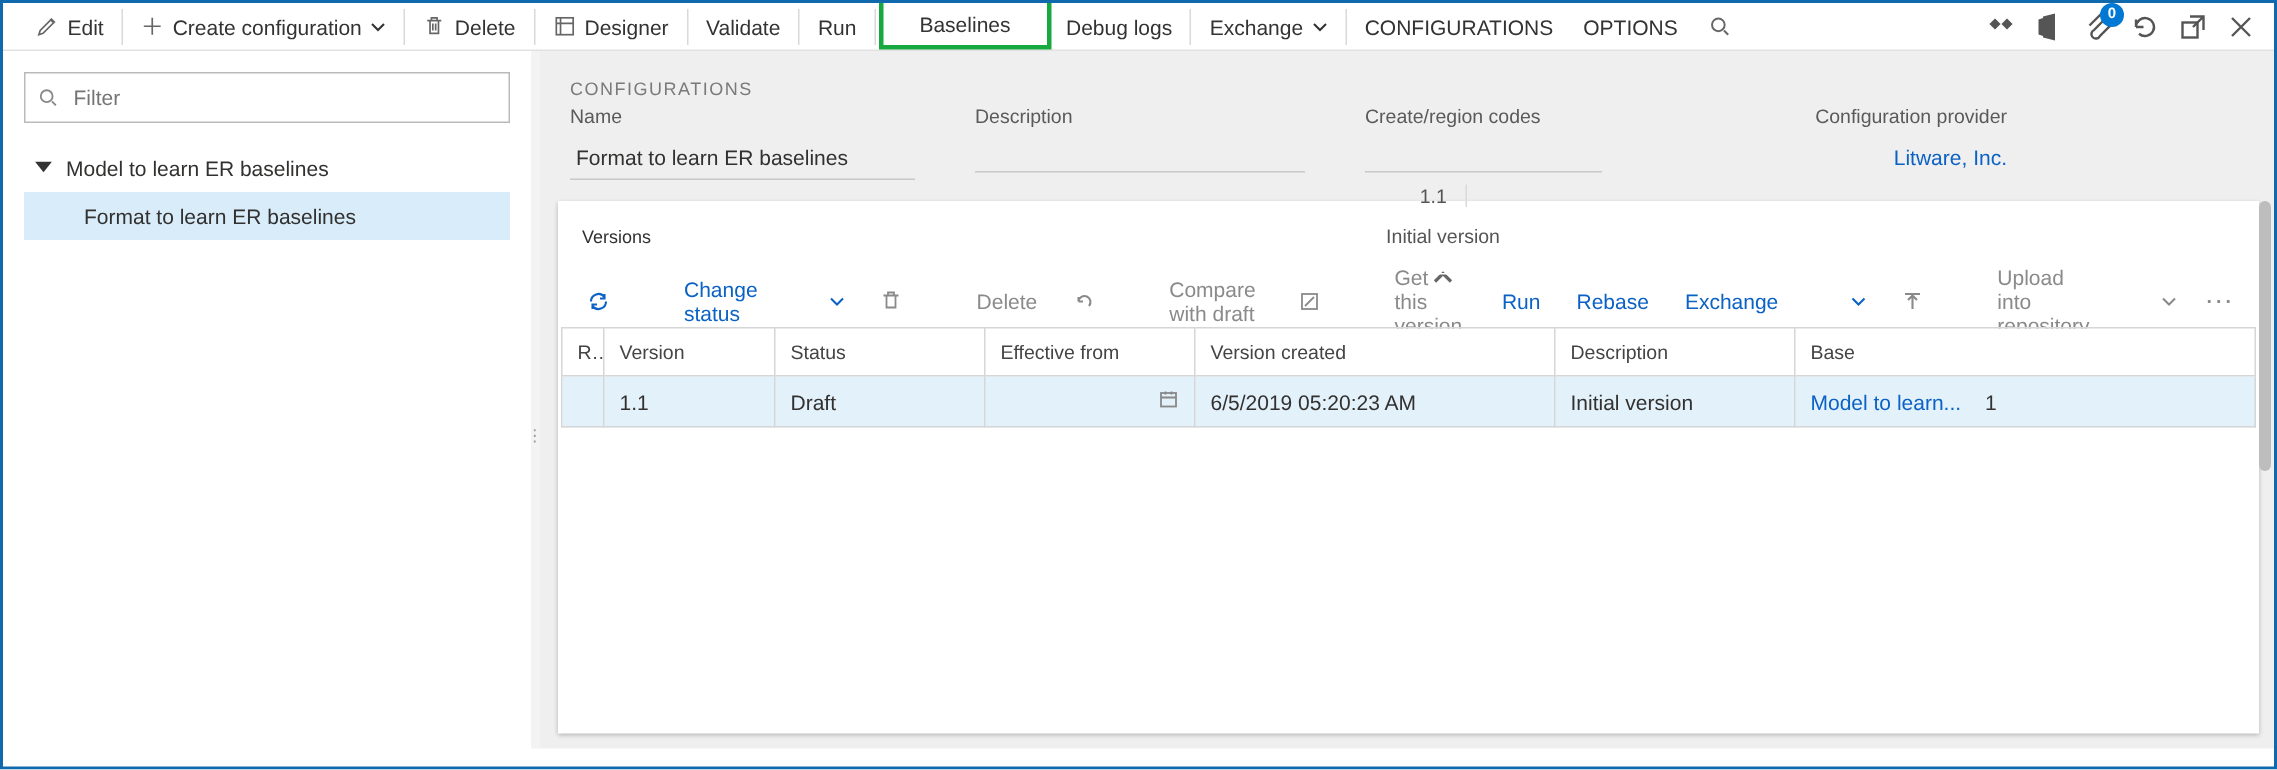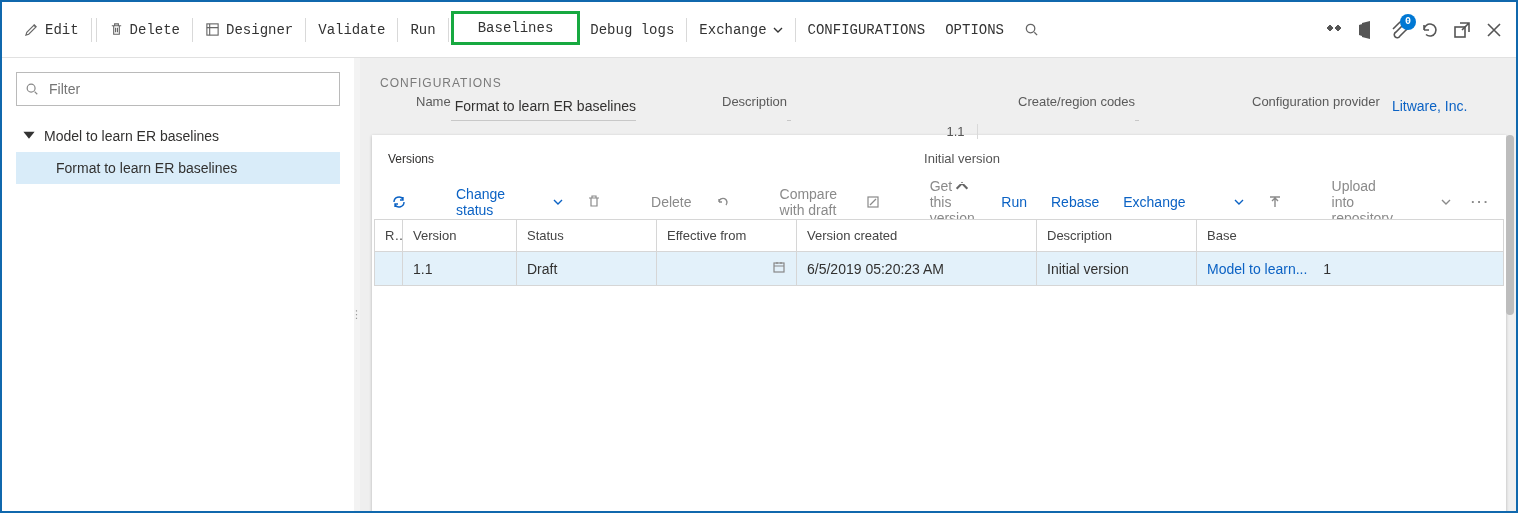--- a/index.html
+++ b/index.html
@@ -1,20 +1,20 @@
 <!DOCTYPE html>
 <html><head>
 <meta charset="utf-8">
 <style>
   * { box-sizing: border-box; }
   html, body { margin:0; padding:0; font-family:"Segoe UI", Arial, sans-serif; font-size:13px; color:#323130; background:#fff; }
   .frame { width:1518px; height:513px; border:2px solid #1068ad; position:relative; overflow:hidden; }
 
   
-  .toolbar { height:56px; border-bottom:1px solid #e1e1e1; display:flex; align-items:center; padding:0 6px 0 12px; gap:0;font-family:Liberation Mono, monospace; }
+  .toolbar { height:32px; border-bottom:1px solid #e1e1e1; display:flex; align-items:center; padding:0 6px 0 12px; gap:0; }
   .tbtn { display:flex; align-items:center; height:32px; padding:0 10px; cursor:pointer; white-space:nowrap; font-size:14px; color:#333; }
   .tbtn .ic { width:15px; height:15px; display:inline-flex; margin-right:6px; color:#666; }
   .tbtn .chev { margin-left:6px; }
   .sep { width:1px; height:24px; background:#d9d9d9; margin:0 2px; }
   .tbtn.hl { border:3px solid #17a940; padding:0 24px; height:34px; margin-top:-4px;}
   .toolbar-right { margin-left:auto; display:flex; align-items:center; gap:12px; padding-right:6px;}
   .ticon { width:20px; height:20px; display:inline-flex; color:#555; cursor:pointer; position:relative;}
   .badge { position:absolute; top:-6px; right:-8px; background:#0078d4; color:#fff; border-radius:50%; width:16px; height:16px; font-size:10px; display:flex; align-items:center; justify-content:center; font-weight:600;}
 
   
@@ -28,21 +28,21 @@
   .tree-row.parent { font-weight:400; }
   .tree-row .caret { width:14px; height:14px; margin-right:8px; color:#333;}
   .tree-row.child { padding-left:40px; background:#d9ecf9; }
 
   .splitter { width:6px; background:#f3f3f3; position:relative;}
   .splitter .grip { position:absolute; left:-3px; top:250px; color:#999; font-size:11px; letter-spacing:-1px;}
 
   .right { flex:1; background:#efefef; display:flex; flex-direction:column;}
   .cfg-head { padding:18px 20px 4px 20px; font-size:12px; color:#7a7a7a; letter-spacing:1px;}
   .fields { display:flex; padding:0 20px 14px 20px; gap:0;}
-  .field { display:flex; flex-direction:row; margin-right:40px;margin-left:36px; }
+  .field { display:flex; flex-direction:column; margin-right:40px; }
   .field.name { width:230px; }
   .field.desc { width:220px; }
   .field.country { width:158px; }
   .field.provider { width:230px; margin-right:0;}
   .field label { font-size:13px; color:#5a5a5a; margin-bottom:8px; }
   .field .val { font-size:14px; color:#323130; border-bottom:1px solid #c8c8c8; padding:4px 0 6px 4px; min-height:22px;}
   .field.provider .val { color:#0b62c4; border-bottom:none; padding-left:12px;}
   .field.desc .val, .field.country .val { border-bottom:1px solid #c8c8c8; }
   .field.provider { border-left:none;text-align:right; }
 
@@ -91,20 +91,33 @@
   <div class="toolbar">
     <div class="tbtn">
       <span class="ic">
           <svg viewBox="0 0 16 16" fill="none" stroke="currentColor" stroke-width="1.2">
             <path d="M2 14l1-3 8-8 2 2-8 8-3 1zM10 3l2 2"></path>
           </svg>
         </span>
       <span>Edit</span>
     </div>
     <div class="sep"></div>
+    <div class="tbtn">
+      <span class="ic">
+          <svg viewBox="0 0 16 16" stroke="currentColor" stroke-width="1.2">
+            <path d="M8 2v12M2 8h12"></path>
+          </svg>
+        </span>
+      <span>Create configuration</span>
+      <span class="chev">
+          <svg viewBox="0 0 10 10" fill="none" stroke="currentColor" stroke-width="1.4">
+            <path d="M1 3l4 4 4-4"></path>
+          </svg>
+        </span>
+    </div>
     <div class="sep"></div>
     <div class="tbtn">
       <span class="ic">
           <svg viewBox="0 0 16 16" fill="none" stroke="currentColor" stroke-width="1.2">
             <path d="M3 4h10M5 4v9h6V4M6 4V2h4v2M7 6v5M9 6v5"></path>
           </svg>
         </span>
       <span>Delete</span>
     </div>
     <div class="sep"></div>

